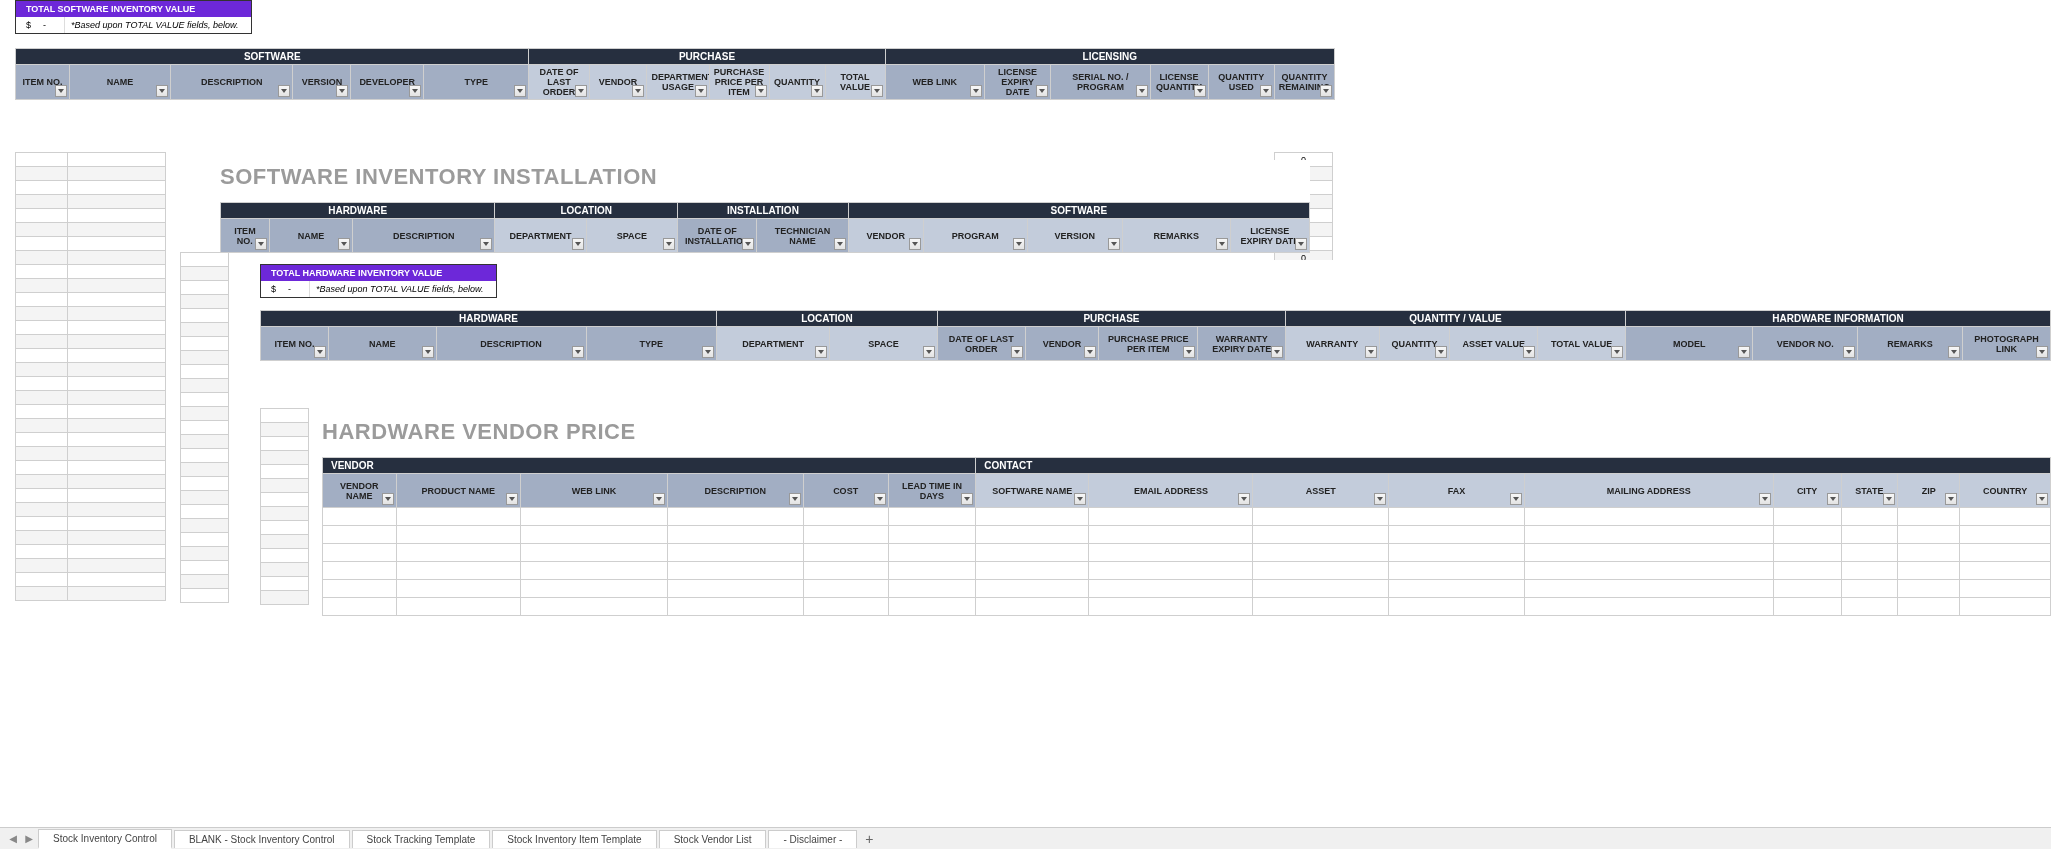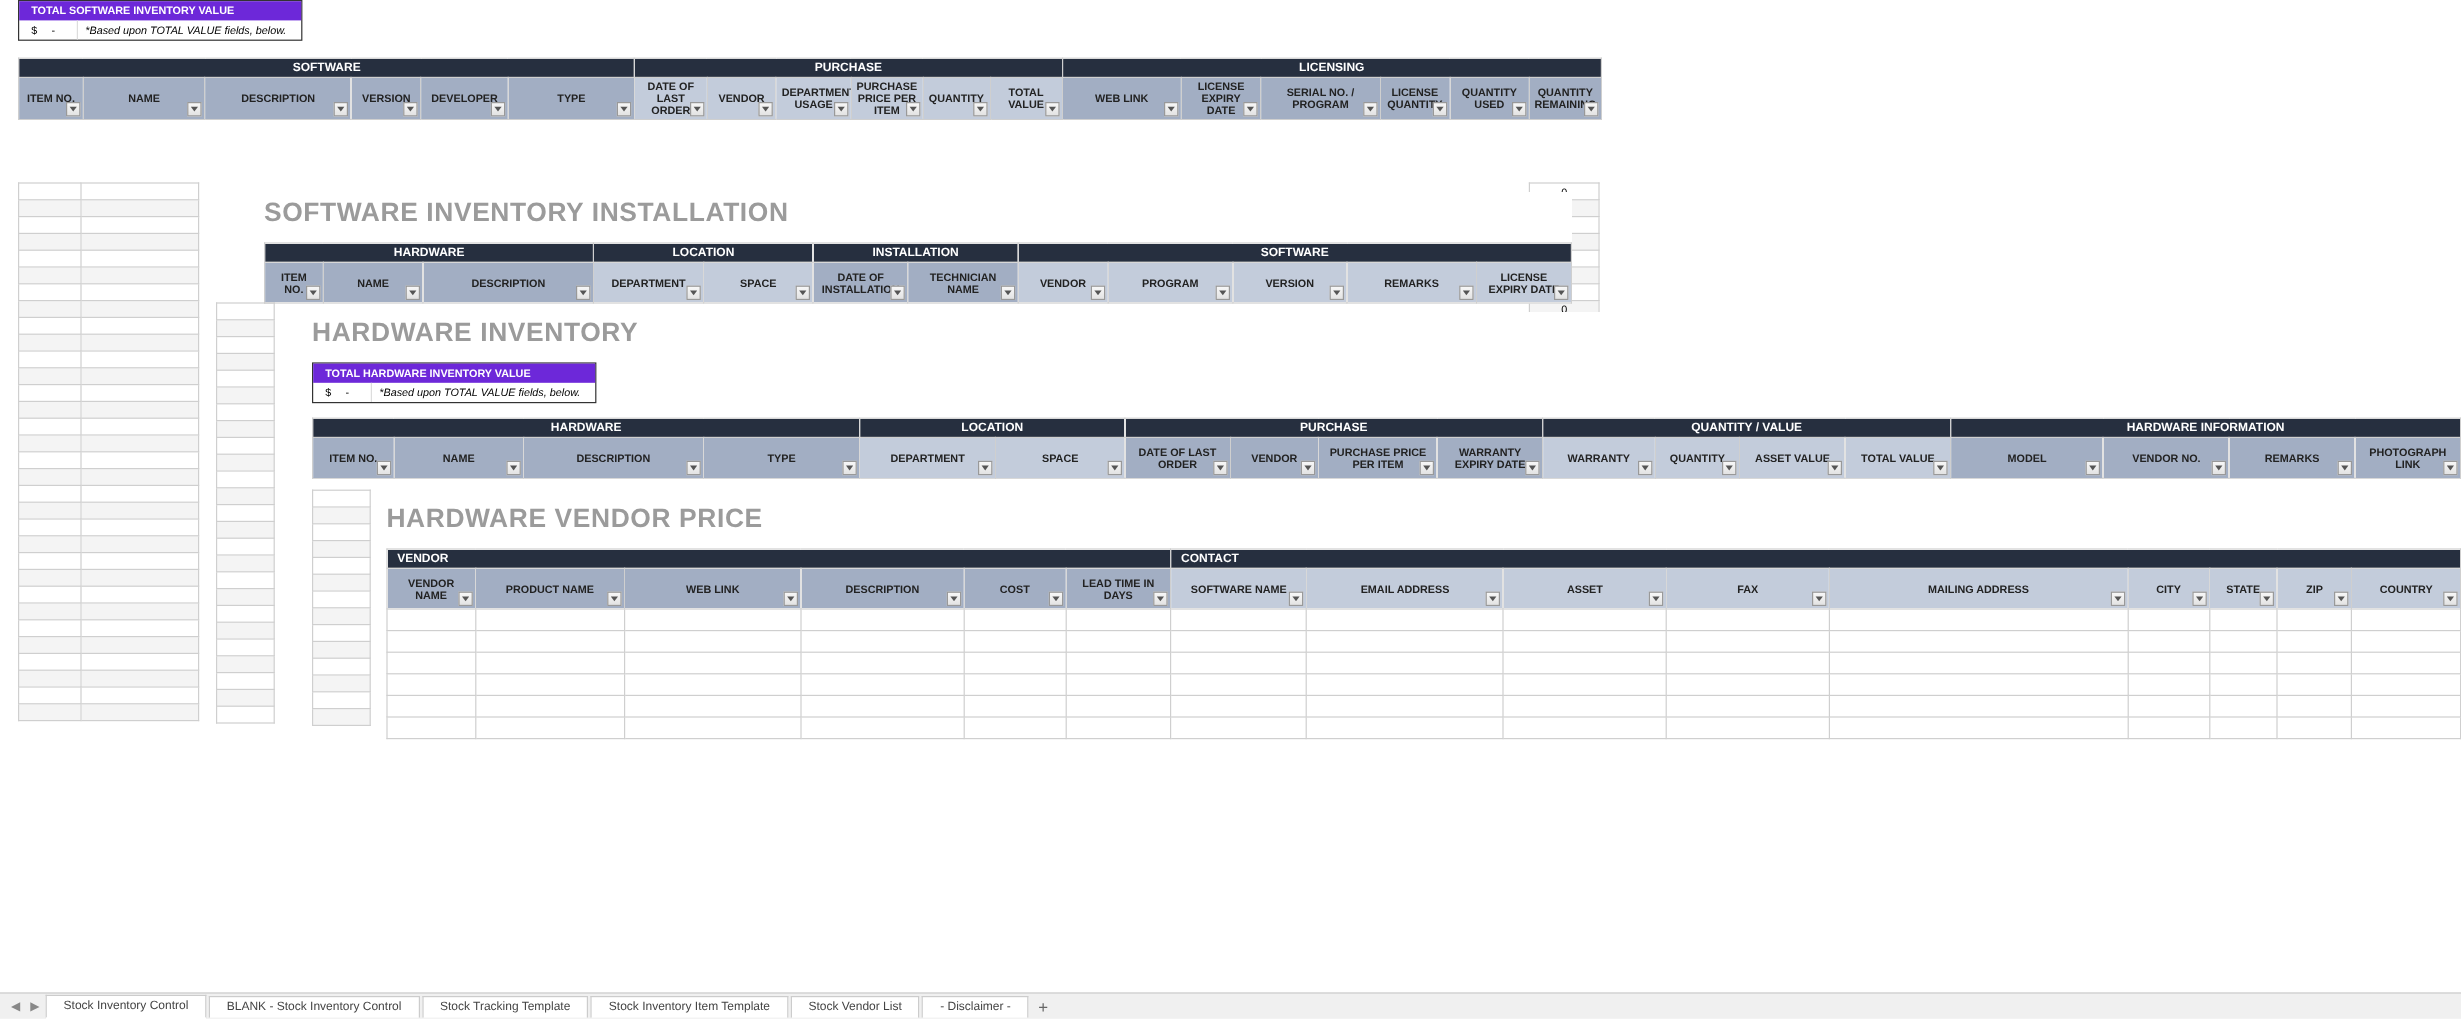--- a/index.html
+++ b/index.html
@@ -162,21 +162,20 @@
       <th class="col-h lt"><span>VERSION</span><span class="filter"></span></th>
       <th class="col-h lt"><span>REMARKS</span><span class="filter"></span></th>
       <th class="col-h lt"><span>LICENSE EXPIRY DATE</span><span class="filter"></span></th>
     </tr>
     </tbody>
       <tbody id="l2-body"></tbody>
   </table>
 </div>
 
 <div class="layer" style="left:260px; top:260px; width:1791px; padding-top:4px;">
-  <div class="title">HARDWARE INVENTORY</div>
   <div class="total-box">
     <div class="total-header">TOTAL HARDWARE INVENTORY VALUE</div>
     <div class="total-body">
       <span class="total-dollar">$</span>
       <span class="total-dash">-</span>
       <span class="total-note">*Based upon TOTAL VALUE fields, below.</span>
     </div>
   </div>
   <table style="margin-top:12px; width:100%;">
     <colgroup>

